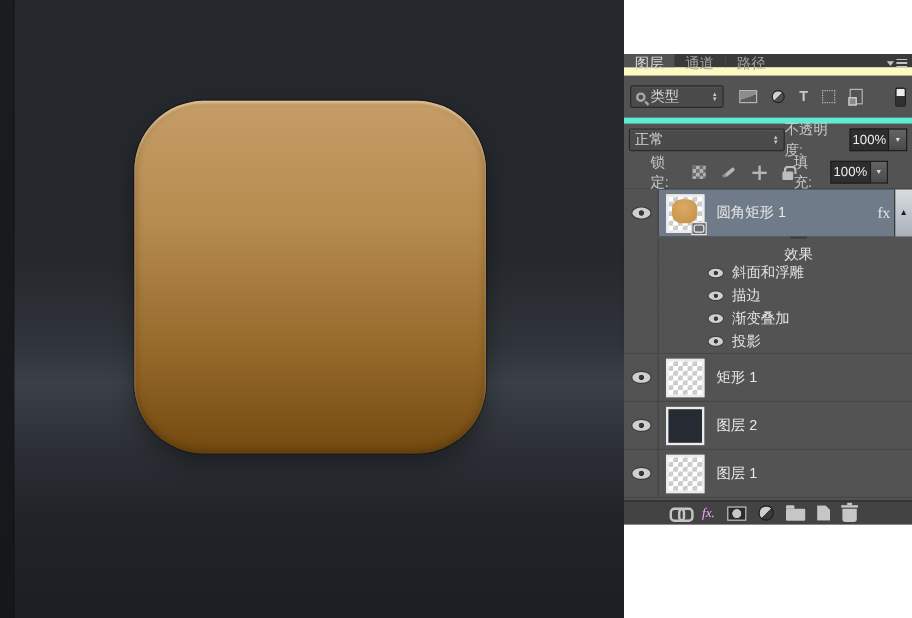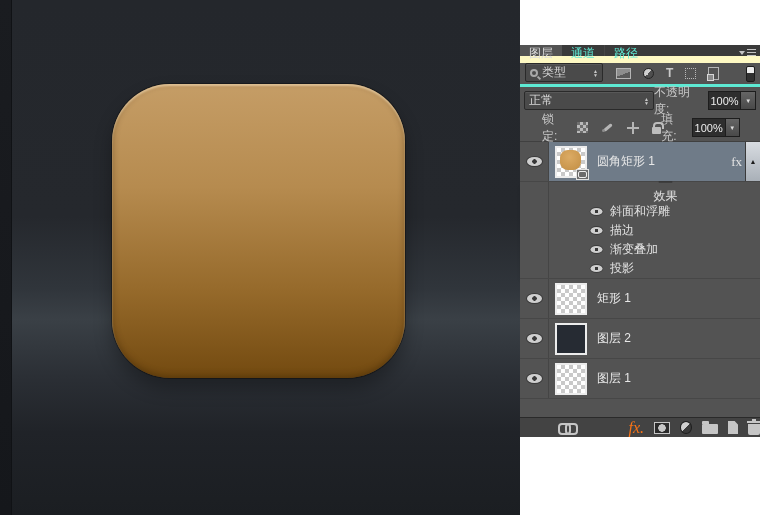--- a/index.html
+++ b/index.html
@@ -15,28 +15,28 @@
   .app-icon { position:absolute; left:112px; top:84px; width:293px; height:294px; border-radius:58px;
     background:linear-gradient(180deg,#c59d66 0%,#b68b4f 35%,#966a2b 70%,#734a10 100%);
     box-shadow: inset 0 2px 2px rgba(255,231,193,.55), inset 0 -2px 7px rgba(56,33,4,.45),
                 0 0 0 1px rgba(12,12,12,.45), 0 10px 18px rgba(0,0,0,.30); }
 
   
   .panel { position:absolute; left:520px; top:45px; width:240px; height:392px; background:#535353;
            color:#d6d6d6; font-size:12px; }
 
   .tabbar { height:18px; background:#3a3a3a; border-bottom:7px solid #fef9c3; display:flex; position:relative; }
-  .tab { line-height:17px; padding:0 9px; color:#5eead4; font-size:12px; }
+  .tab { line-height:17px; padding:0 9px; color:#a3a3a3; font-size:12px; }
   .tab.active { background:#535353; color:#dcdcdc; }
   .tab.inactive + .tab.inactive { border-left:1px solid #464646; }
   .panel-menu { position:absolute; right:4px; top:4px; display:flex; align-items:center; gap:2px; cursor:pointer; }
   .menu-tri { width:0; height:0; border-left:3px solid transparent; border-right:3px solid transparent; border-top:4px solid #c4c4c4; }
   .menu-lines { width:9px; height:7px; background:repeating-linear-gradient(#c4c4c4 0 1px, transparent 1px 3px); }
 
-  .filter-row { height:24px; display:flex; padding:0 5px; border-bottom:3px solid #5eead4; }
+  .filter-row { height:40px; display:flex; align-items:center; padding:0 5px; border-bottom:5px solid #5eead4; }
   .pselect { height:19px; background:#4a4a4a; border:1px solid #2a2a2a; border-radius:2px;
              display:flex; align-items:center; padding:0 4px; box-shadow:inset 0 1px 0 rgba(255,255,255,.08); }
   .type-select { width:78px; gap:4px; }
   .icon-search { width:8px; height:8px; border:2px solid #a8a8a8; border-radius:50%; position:relative; flex:none; }
   .icon-search::after { content:""; position:absolute; width:2px; height:4px; background:#a8a8a8;
                         transform:rotate(-45deg); left:6px; top:5px; }
   .ud { margin-left:auto; display:flex; flex-direction:column; align-items:center; }
   .ud::before { content:"▲"; font-size:5px; line-height:4px; color:#c9c9c9; }
   .ud::after  { content:"▼"; font-size:5px; line-height:4px; color:#c9c9c9; }
   .ficons { display:flex; align-items:center; gap:12px; margin-left:13px; flex:1; }
@@ -120,21 +120,21 @@
 
   
   .bottom-bar { position:absolute; left:0; bottom:0; width:240px; height:20px; background:#434343;
     border-top:1px solid #2a2a2a; display:flex; align-items:center; gap:10px; padding-left:38px; }
   .bicon { display:flex; align-items:center; justify-content:center; }
   .icon-link { width:17px; height:9px; position:relative; }
   .icon-link::before, .icon-link::after { content:""; position:absolute; top:0; width:9px; height:8px;
     border:2px solid #c6c6c6; border-radius:4px; }
   .icon-link::before { left:0; } .icon-link::after { left:7px; }
   .fx-bottom { font-style:italic; font-family:"Liberation Serif","DejaVu Serif",serif;
-    font-size:16px; color:#f97316; line-height:12px;margin-left:44px; }
+    font-size:11px; color:#f0abfc; line-height:12px; }
   .icon-mask { width:16px; height:12px; border:1px solid #c6c6c6;
     background:radial-gradient(circle 3.5px at 50% 50%, #c6c6c6 0 3.5px, transparent 4px), #2b2b2b; }
   .icon-adj-b { width:13px; height:13px; border-radius:50%; border:1px solid #1f1f1f;
     background:linear-gradient(135deg,#cfcfcf 50%,#3a3a3a 50%); }
   .icon-folder { width:16px; height:10px; background:#c6c6c6; border-radius:1px; position:relative; margin-top:3px; }
   .icon-folder::before { content:""; position:absolute; left:0; top:-3px; width:7px; height:3px;
     background:#c6c6c6; border-radius:1px 1px 0 0; }
   .icon-newlayer { width:11px; height:13px; background:#c6c6c6;
     clip-path:polygon(0 0, 65% 0, 100% 30%, 100% 100%, 0 100%); }
   .icon-trash { width:12px; height:11px; background:#c6c6c6; border-radius:0 0 2px 2px; position:relative; margin-top:4px; }

